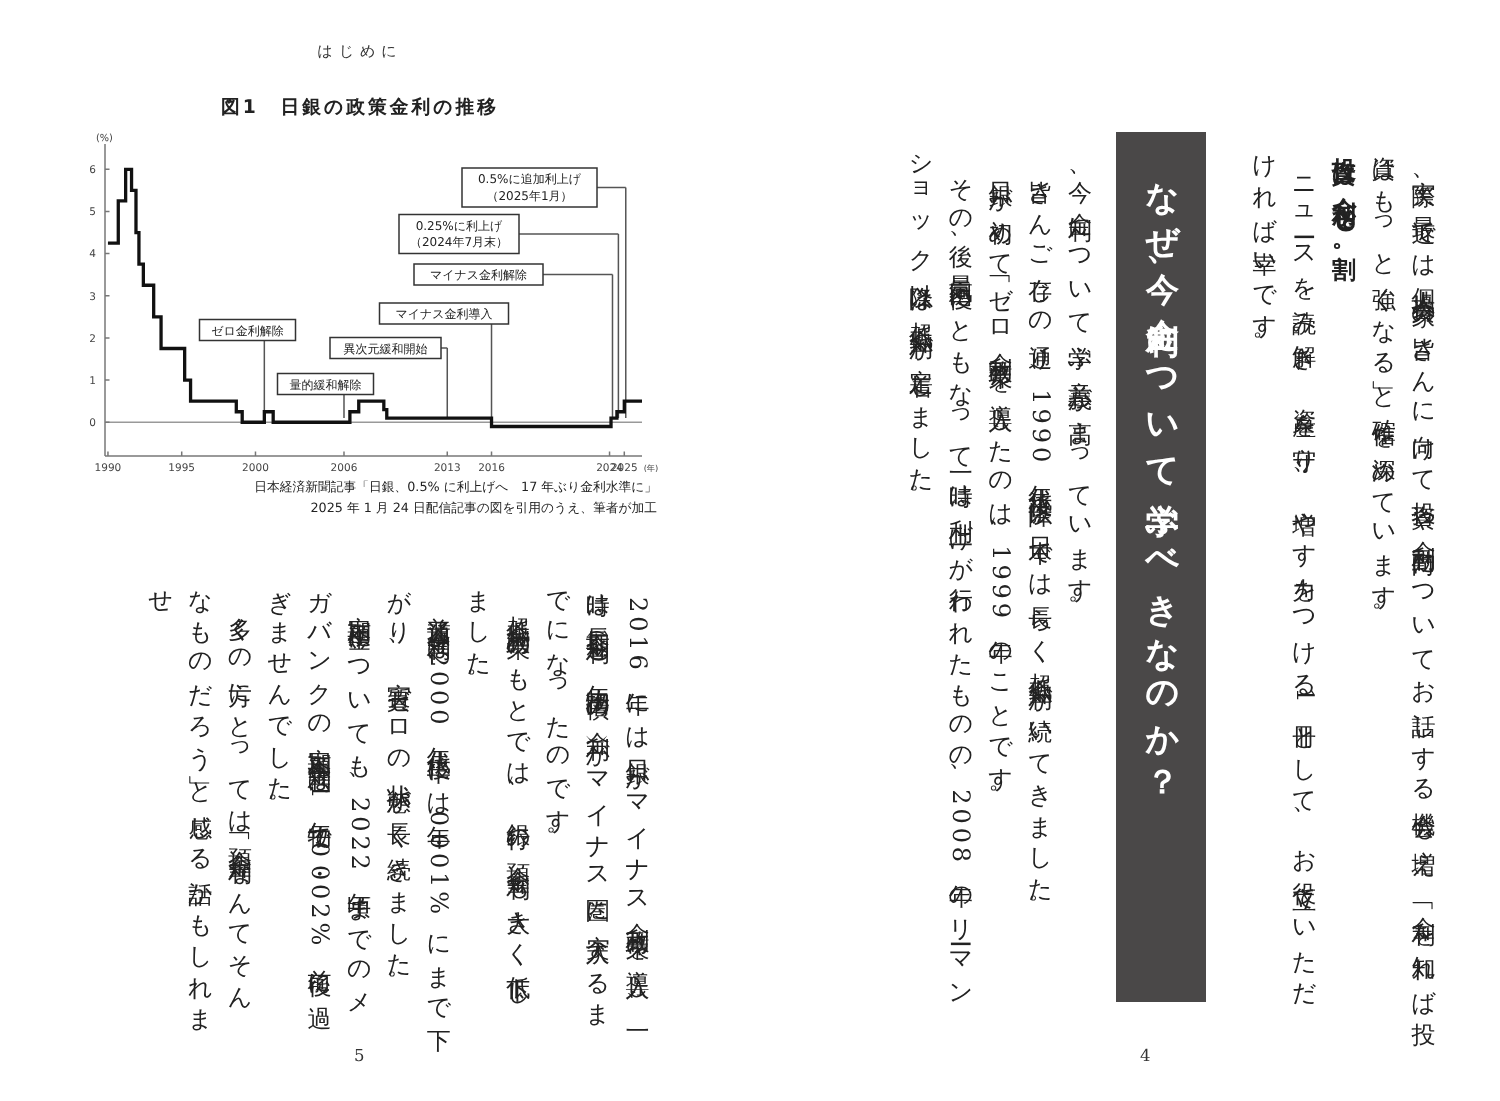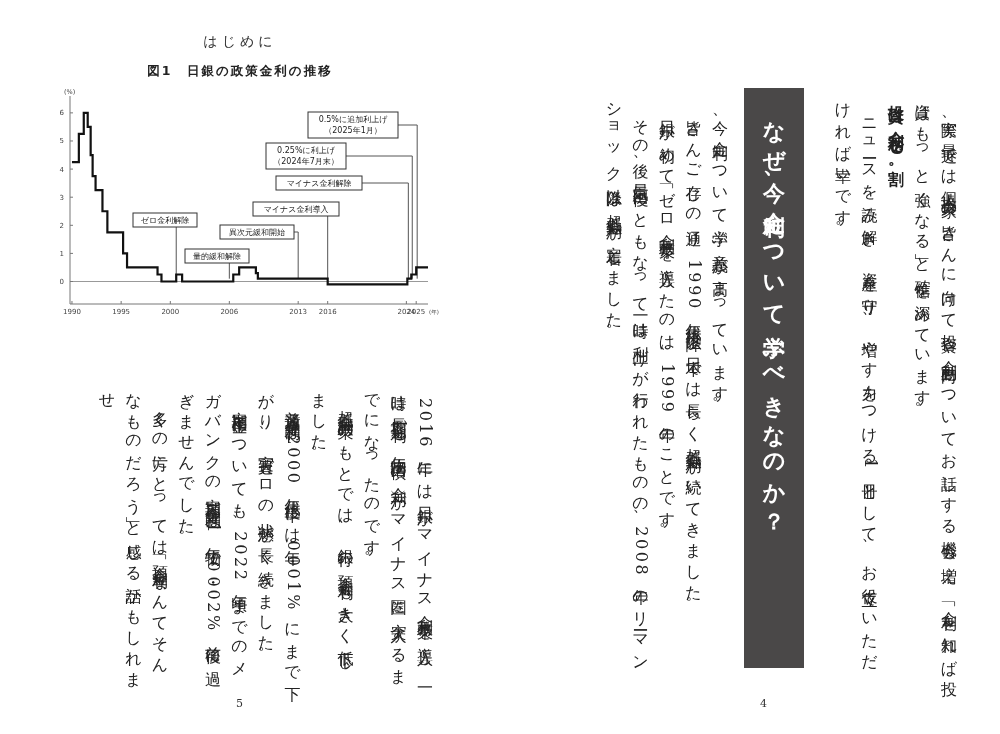--- a/index.html
+++ b/index.html
@@ -4,22 +4,22 @@
 <style>
   html, body { margin: 0; padding: 0; }
   body {
     width: 1000px; height: 734px; background: #ffffff; position: relative; overflow: hidden;
     font-family: "DejaVu Serif", "Liberation Serif", serif; color: #222;
   }
   .page { position: absolute; top: 0; height: 734px; }
   .page-left { left: 0; width: 500px; }
 
   .running-head {
-    position: absolute; top: 33px; left: 0; width: 480px; text-align: center;
-    font-family: Liberation Sans, sans-serif; font-size: 14px; letter-spacing: 4px; color: #333;
+    position: absolute; top: 27px; left: 0; width: 480px; text-align: center;
+    font-family: Liberation Sans, sans-serif; font-size: 10px; letter-spacing: 4px; color: #333;
   }
   .fig-title-row {
     position: absolute; top: 63px; left: 50px; width: 380px; height: 16px;
     display: flex; align-items: center; flex-direction: column;
   }
   .fig-title-row .rule { flex: 1; height: 1px; background: #444; }
   .fig-title-row .title {
     padding: 0 12px; font-family: "DejaVu Sans", sans-serif; font-weight: bold;
     font-size: 12.5px; letter-spacing: 2px; color: #222; white-space: nowrap;
   }
@@ -129,20 +129,24 @@
         <text x="256" y="78" font-size="8" fill="#222" text-anchor="middle" font-family="&quot;DejaVu Sans&quot;, sans-serif">（2024年7月末）</text>
         <line x1="367.18131868131735" y1="39" x2="367.18131868131735" y2="192.7027027027027" stroke="#555" stroke-width="1"></line>
         <line x1="348" y1="39" x2="367.18131868131735" y2="39" stroke="#555" stroke-width="1"></line>
         <rect x="258" y="26" width="90" height="26" fill="#fff" stroke="#333" stroke-width="1"></rect>
         <text x="303" y="36" font-size="8" fill="#222" text-anchor="middle" font-family="&quot;DejaVu Sans&quot;, sans-serif">0.5%に追加利上げ</text>
         <text x="303" y="47" font-size="8" fill="#222" text-anchor="middle" font-family="&quot;DejaVu Sans&quot;, sans-serif">（2025年1月）</text>
         <path d="M21.96703296703341,76.05405405405406 L28.851648351649224,76.05405405405406 L28.851648351649224,47.94594594594594 L33.769230769231626,47.94594594594594 L33.769230769231626,26.864864864864842 L37.70329670329621,26.864864864864842 L37.70329670329621,26.864864864864842 L37.70329670329621,26.864864864864842 L37.70329670329621,40.918918918918905 L40.65384615384744,40.918918918918905 L40.65384615384744,69.02702702702703 L42.62087912087862,69.02702702702703 L42.62087912087862,90.1081081081081 L45.57142857142985,90.1081081081081 L45.57142857142985,104.16216216216218 L52.45604395604343,104.16216216216218 L52.45604395604343,125.24324324324324 L57.37362637362583,125.24324324324324 L57.37362637362583,146.32432432432432 L73.10989010989087,146.32432432432432 L73.10989010989087,167.40540540540542 L77.04395604395546,167.40540540540542 L77.04395604395546,181.45945945945945 L107.5329670329677,181.45945945945945 L107.5329670329677,188.48648648648648 L111.46703296703228,188.48648648648648 L111.46703296703228,195.51351351351352 L126.21978021977951,195.51351351351352 L126.21978021977951,188.48648648648648 L132.12087912087975,188.48648648648648 L132.12087912087975,195.51351351351352 L183.2637362637372,195.51351351351352 L183.2637362637372,188.48648648648648 L189.16483516483518,188.48648648648648 L189.16483516483518,181.45945945945945 L205.88461538461578,181.45945945945945 L205.88461538461578,187.08108108108107 L207.85164835164923,187.08108108108107 L207.85164835164923,192.7027027027027 L277.6813186813185,192.7027027027027 L277.6813186813185,198.32432432432432 L357.34615384615256,198.32432432432432 L357.34615384615256,192.7027027027027 L361.28021978021934,192.7027027027027 L361.28021978021934,188.48648648648648 L366.19780219780176,188.48648648648648 L366.19780219780176,181.45945945945945 L378,181.45945945945945 L378,181.45945945945945" fill="none" stroke="#111" stroke-width="2.2" stroke-linejoin="miter"></path>
       </svg>
   </div>
 
+  <div class="chart-source">
+    <div>日本経済新聞記事「日銀、0.5% に利上げへ　17 年ぶり金利水準に」</div>
+    <div>2025 年 1 月 24 日配信記事の図を引用のうえ、筆者が加工</div>
+  </div>
 
   <div class="vtext left-body">
     <p>2016年には日銀がマイナス金利政策を導入し、一時は長期金利（10年物国債の金利）がマイナス圏に突入するまでになったのです。</p>
     <p>超低金利政策のもとでは、銀行の預金金利も大きく低下しました。</p>
     <p>普通預金金利は2000年代後半には年0・001%にまで下がり、実質ゼロの状態が長く続きました。</p>
     <p>定期預金についても、2022年頃までのメガバンクの定期預金金利は1年物で0・002%前後に過ぎませんでした。</p>
     <p>多くの方にとっては「預金金利なんてそんなものだろう」と感じる話かもしれませ</p>
   </div>
 
   <div class="folio" style="left:236px;">5</div>

